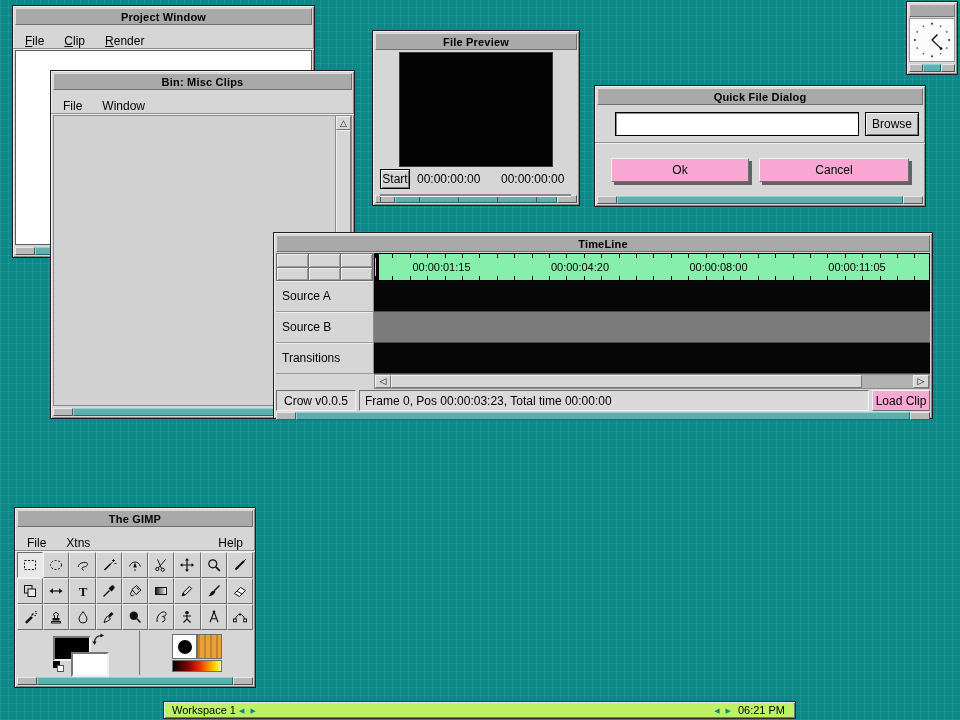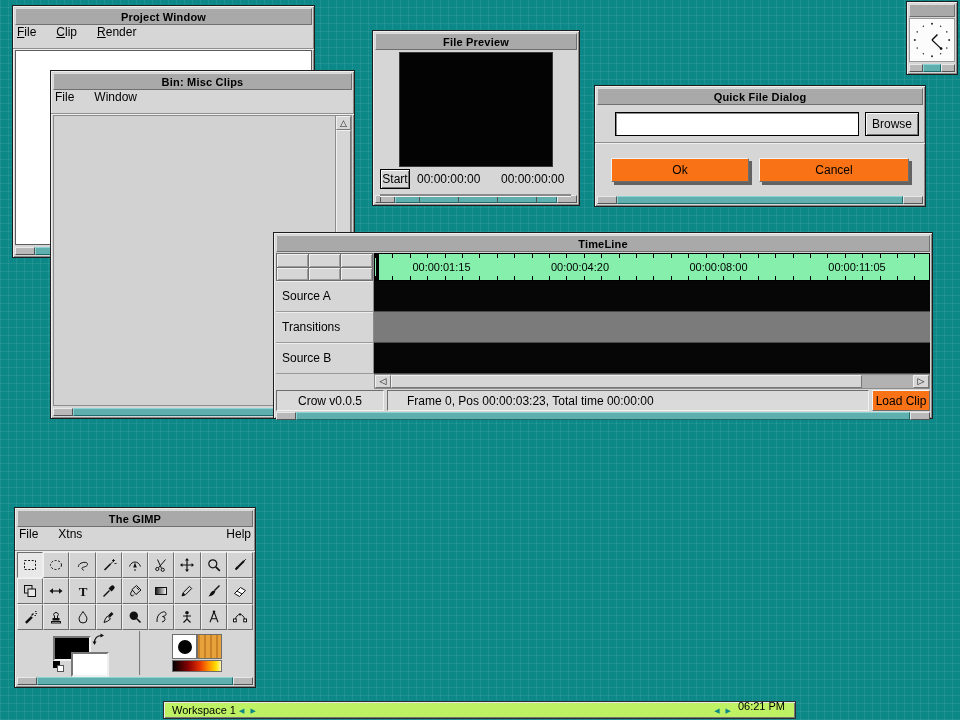--- a/index.html
+++ b/index.html
@@ -17,34 +17,34 @@
     box-shadow:inset 1px 1px 0 #efefef, inset -1px -1px 0 #8a8a8a;
     display:flex;flex-direction:column;box-sizing:border-box;
   }
   .titlebar{
     height:15px;margin:2px 2px 0 2px;background:#a9a9a9;flex:none;
     border:1px solid;border-color:#dcdcdc #6f6f6f #6f6f6f #dcdcdc;
     display:flex;align-items:center;justify-content:center;
     font-size:11px;font-weight:bold;letter-spacing:0.2px;
   }
   .menubar{
-    flex:none;display:flex;align-items:flex-start;gap:20px;padding:0 4px;height:23px;
+    flex:none;display:flex;align-items:flex-end;gap:20px;padding:0 12px;height:23px;
     border-bottom:1px solid #8f8f8f;box-shadow:0 1px 0 #f0f0f0;font-size:12px;
   }
   .menu-item{cursor:default;white-space:nowrap;}
   .win-bottom{flex:none;height:8px;margin:1px 2px 2px 2px;display:flex;}
   .win-bottom .corner{
     width:20px;background:#b9b9b9;flex:none;
     border:1px solid;border-color:#e8e8e8 #555 #555 #e8e8e8;box-sizing:border-box;
   }
   .win-bottom .mid{
     flex:1;background:#5fafaf;
     border:1px solid;border-color:#8fd3d3 #1d6a6a #1d6a6a #8fd3d3;box-sizing:border-box;
   }
-  .raised{background:#f97316;border:1px solid;border-color:#f2f2f2 #6e6e6e #6e6e6e #f2f2f2;}
+  .raised{background:#f9a8d4;border:1px solid;border-color:#f2f2f2 #6e6e6e #6e6e6e #f2f2f2;}
   .sunken{border:1px solid;border-color:#6e6e6e #f2f2f2 #f2f2f2 #6e6e6e;}
   .btn{display:flex;align-items:center;justify-content:center;font-size:12px;box-sizing:border-box;cursor:default;}
   .btn-outline{border:1px solid #000;box-shadow:inset 1px 1px 0 #fafafa, inset -1px -1px 0 #767676;background:#d6d6d6;}
   
   #win-project{left:12px;top:5px;width:303px;height:253px;z-index:1;}
   #win-project .list-area{flex:1;margin:1px 2px;background:#fff;border:1px solid #5c5c5c;}
   
   #win-bin{left:50px;top:70px;width:305px;height:349px;z-index:2;}
   #win-bin .bin-body{flex:1;margin:1px 2px;display:flex;border:1px solid #8c8c8c;}
   #win-bin .bin-canvas{flex:1;background:#d2d2d2;}
@@ -94,21 +94,21 @@
   .bar-dark{background:#060606;} .bar-gray{background:#7b7b7b;}
   .tl-scrollrow{flex:none;height:15px;margin:0 2px;display:flex;}
   .tl-scroll-spacer{width:98px;flex:none;background:#d6d6d6;}
   .scrollbar-h{flex:1;display:flex;background:#b2b2b2;border:1px solid #8c8c8c;box-sizing:border-box;}
   .stepper-h{width:16px;flex:none;display:flex;align-items:center;justify-content:center;
     font-size:9px;line-height:9px;background:#d6d6d6;
     border:1px solid;border-color:#f0f0f0 #777 #777 #f0f0f0;box-sizing:border-box;}
   .thumb-h{width:85%;background:#d6d6d6;border:1px solid;border-color:#f0f0f0 #777 #777 #f0f0f0;box-sizing:border-box;}
   .trough-h{flex:1;}
   .tl-statusrow{flex:none;height:21px;margin:1px 2px 0 2px;display:flex;gap:3px;}
-  .status-box{display:flex;align-items:center;padding:0 19px;font-size:12px;background:#dadada;white-space:nowrap;overflow:hidden;}
+  .status-box{display:flex;align-items:center;padding:0 5px;font-size:12px;background:#dadada;white-space:nowrap;overflow:hidden;}
   .version-box{width:68px;flex:none;justify-content:center;}
   .frame-status{flex:1;}
   .loadclip-btn{width:58px;flex:none;font-size:12px;}
   
   #win-gimp{left:14px;top:507px;width:242px;height:181px;z-index:2;}
   #gimp-tools{flex:none;display:grid;grid-template-columns:repeat(9,1fr);margin:1px 2px 0 2px;}
   .tool{height:26px;display:flex;align-items:center;justify-content:center;background:#d4d4d4;
     border:1px solid;border-color:#f0f0f0 #6e6e6e #6e6e6e #f0f0f0;box-sizing:border-box;}
   .tool.active{background:#e8e8e8;border-color:#6e6e6e #f0f0f0 #f0f0f0 #6e6e6e;}
   .gimp-colorarea{flex:1;display:flex;margin:1px 2px;}
@@ -138,21 +138,21 @@
     display:flex;align-items:center;justify-content:center;}
   #win-clock .win-bottom .corner{width:14px;}
   
   #taskbar{position:absolute;left:163px;top:701px;width:633px;height:18px;z-index:4;
     background:#bef264;border:1px solid #2e2e2e;box-sizing:border-box;
     box-shadow:inset 1px 1px 0 #e9e9e9, inset -1px -1px 0 #777;
     display:flex;align-items:center;font-size:11px;}
   #taskbar .ws-label{padding-left:8px;}
   #taskbar .pager-arrow{font-size:7px;color:#0c8888;padding:0 3px;line-height:1;}
   #taskbar .spacer{flex:1;}
-  #taskbar .clock-label{padding:0 10px 8px 4px;}
+  #taskbar .clock-label{padding:0 10px 0 4px;}
   u{text-decoration:underline;}
 </style>
 </head>
 <body>
 
 <div class="window" id="win-project">
   <div class="titlebar">
     <span>Project Window</span>
   </div>
   <div class="menubar">
@@ -238,22 +238,22 @@
       <div class="tl-minigrid">
         <i></i>
           <i></i>
           <i></i>
         <i></i>
           <i></i>
           <i></i>
       </div>
       <div id="track-labels">
           <div class="track-label">Source A</div>
+          <div class="track-label">Source B</div>
           <div class="track-label">Transitions</div>
-          <div class="track-label">Source B</div>
         </div>
     </div>
     <div class="tl-right">
       <div class="ruler">
         <i class="tick-row tick-top"></i>
         <i class="tick-row tick-bottom"></i>
         <i class="playhead"></i>
         <span id="ruler-labels"><span class="ruler-label" style="left: 12%;">00:00:01:15</span><span class="ruler-label" style="left: 37%;">00:00:04:20</span><span class="ruler-label" style="left: 62%;">00:00:08:00</span><span class="ruler-label" style="left: 87%;">00:00:11:05</span></span>
       </div>
       <div id="track-bars">

